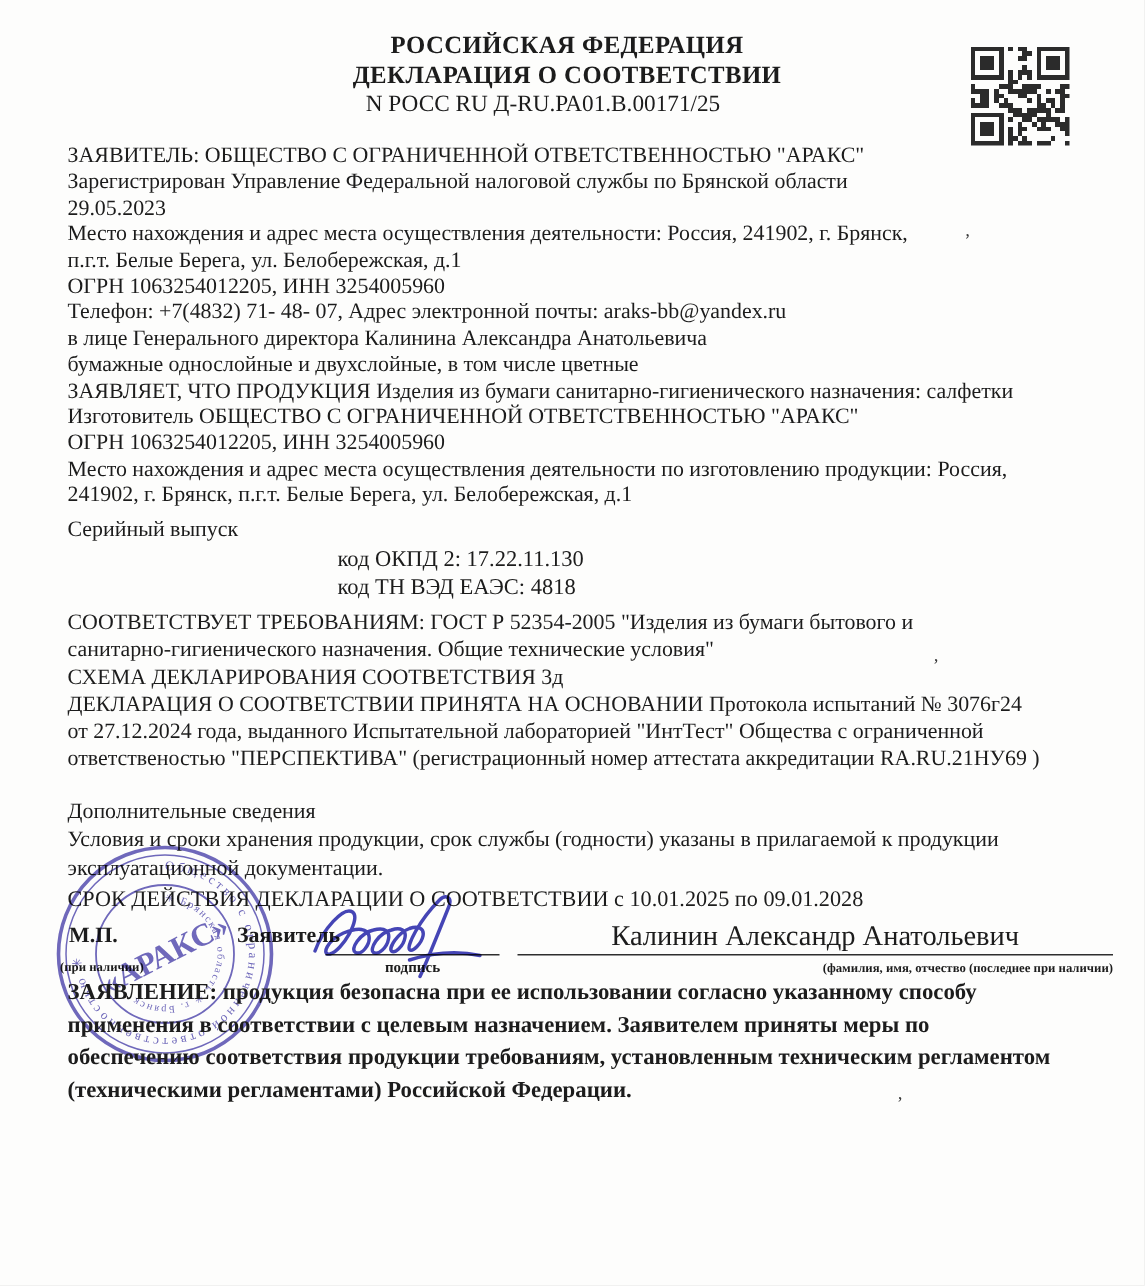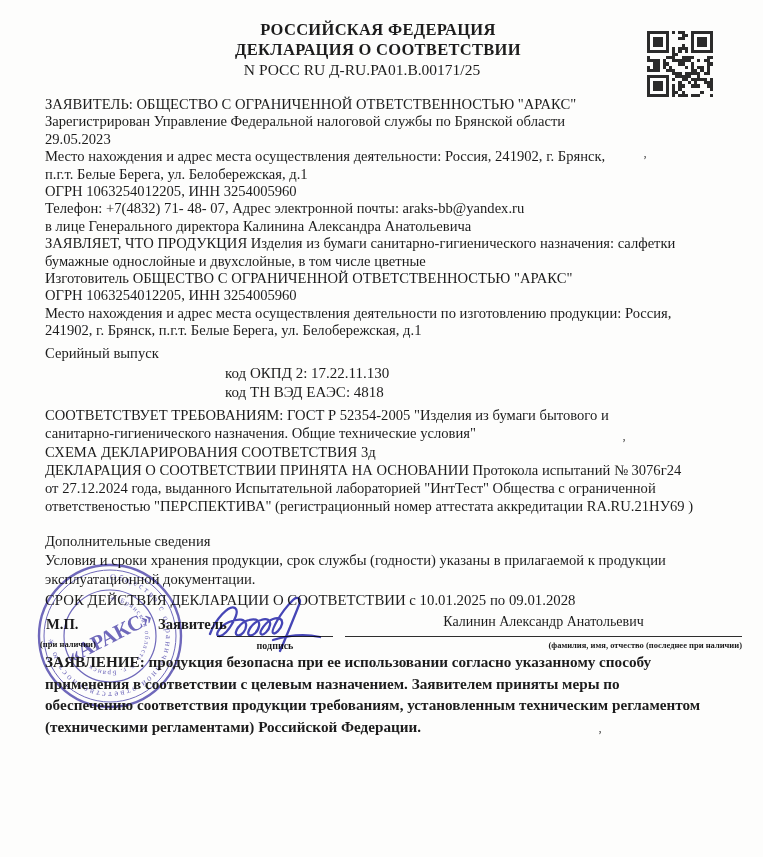--- a/index.html
+++ b/index.html
@@ -28,21 +28,21 @@
   .g4 .ln{line-height:19.2px;}
   .g5{top:592px;font-size:14.8px;}
   .g7{top:651px;}
   .g7 .ln{font-weight:bold;font-size:15.2px;line-height:21.7px;}
   
   .mp{position:absolute;top:616px;left:46px;font-weight:bold;font-size:14.6px;}
   .mp-note{position:absolute;top:639px;left:40px;font-size:8.5px;font-weight:bold;}
   .applicant-label{position:absolute;top:616px;left:158px;font-weight:bold;font-size:14.6px;}
   .sig-line{position:absolute;top:636px;left:217px;width:116px;border-bottom:1.4px solid #2e2e2e;height:0;}
   .sig-caption{position:absolute;top:640px;left:217px;width:116px;text-align:center;font-size:10px;font-weight:bold;}
-  .fio{position:absolute;top:614px;left:345px;width:397px;text-align:center;font-size:14px;}
+  .fio{position:absolute;top:614px;left:345px;width:397px;text-align:center;font-size:19px;}
   .fio-line{position:absolute;top:636px;left:345px;width:397px;border-bottom:1.4px solid #2e2e2e;height:0;}
   .fio-caption{position:absolute;top:640px;left:345px;width:397px;text-align:right;font-size:8.5px;font-weight:bold;}
   
   .qr{position:absolute;top:31px;left:647px;width:66px;height:66px;}
   
   .stamp{position:absolute;top:561px;left:35px;width:150px;height:150px;mix-blend-mode:multiply;opacity:.82;}
   .signature{position:absolute;top:592px;left:203px;width:152px;height:64px;mix-blend-mode:multiply;}
   
   .artifact{position:absolute;font-size:12px;color:#3a3a3a;}
   .a1{top:153px;left:643px;}
@@ -290,22 +290,22 @@
   <div class="grp g1">
 
   <div class="ln"><span class="b">ЗАЯВИТЕЛЬ:</span><span> ОБЩЕСТВО С ОГРАНИЧЕННОЙ ОТВЕТСТВЕННОСТЬЮ "АРАКС"</span></div>
       <div class="ln"><span class="b"></span><span>Зарегистрирован Управление Федеральной налоговой службы по Брянской области</span></div>
       <div class="ln"><span class="b"></span><span>29.05.2023</span></div>
       <div class="ln"><span class="b"></span><span>Место нахождения и адрес места осуществления деятельности: Россия, 241902, г. Брянск,</span></div>
       <div class="ln"><span class="b"></span><span>п.г.т. Белые Берега, ул. Белобережская, д.1</span></div>
       <div class="ln"><span class="b"></span><span>ОГРН 1063254012205, ИНН 3254005960</span></div>
       <div class="ln"><span class="b"></span><span>Телефон: +7(4832) 71- 48- 07, Адрес электронной почты: araks-bb@yandex.ru</span></div>
       <div class="ln"><span class="b">в лице</span><span> Генерального директора Калинина Александра Анатольевича</span></div>
+      <div class="ln"><span class="b"></span><span>бумажные однослойные и двухслойные, в том числе цветные</span></div>
       <div class="ln"><span class="b">ЗАЯВЛЯЕТ, ЧТО ПРОДУКЦИЯ</span><span> Изделия из бумаги санитарно-гигиенического назначения: салфетки</span></div>
-      <div class="ln"><span class="b"></span><span>бумажные однослойные и двухслойные, в том числе цветные</span></div>
       <div class="ln"><span class="b"></span><span>Изготовитель ОБЩЕСТВО С ОГРАНИЧЕННОЙ ОТВЕТСТВЕННОСТЬЮ "АРАКС"</span></div>
       <div class="ln"><span class="b"></span><span>ОГРН 1063254012205, ИНН 3254005960</span></div>
       <div class="ln"><span class="b"></span><span>Место нахождения и адрес места осуществления деятельности по изготовлению продукции: Россия,</span></div>
       <div class="ln"><span class="b"></span><span>241902, г. Брянск, п.г.т. Белые Берега, ул. Белобережская, д.1</span></div>
       <div class="ln mt"><span class="b"></span><span>Серийный выпуск</span></div>
     </div>
 
   <div class="grp g2">
 
   <div class="ln"><span class="b">код ОКПД 2:</span><span> 17.22.11.130</span></div>

